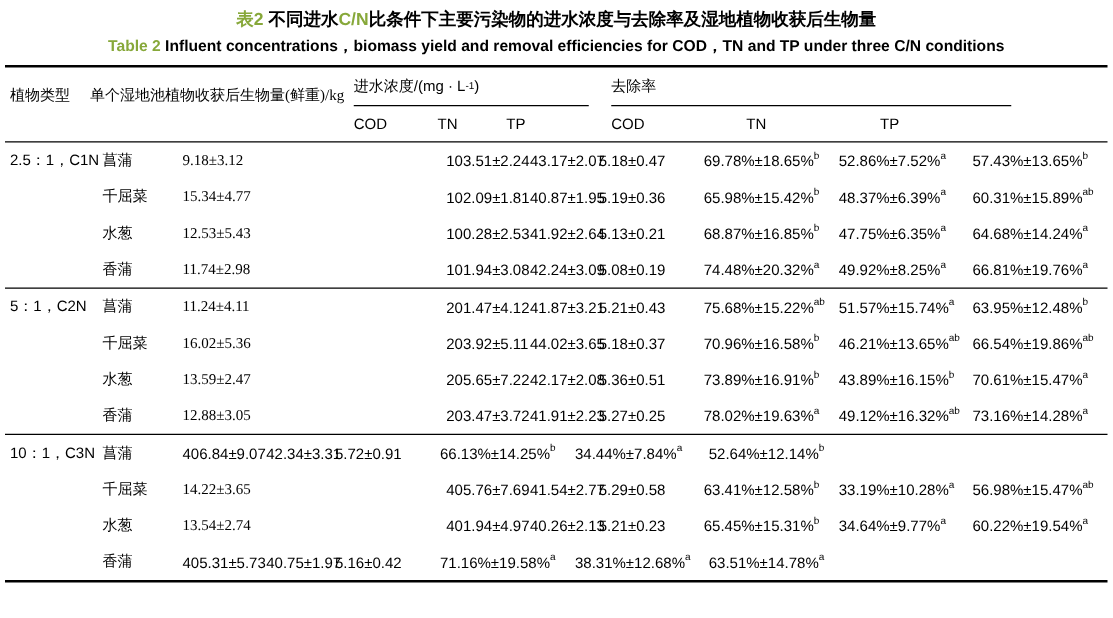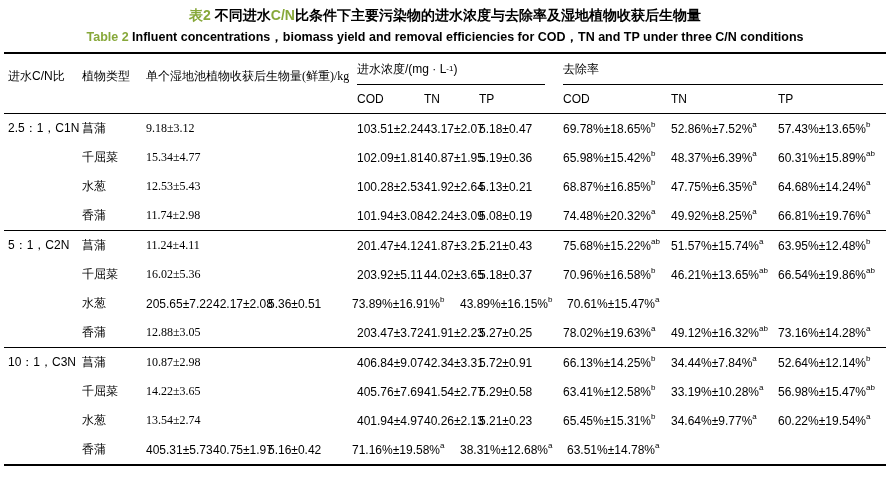--- a/index.html
+++ b/index.html
@@ -63,21 +63,20 @@
     <span class="accent">表2</span><span> 不同进水</span><span class="accent">C/N</span><span>比条件下主要污染物的进水浓度与去除率及湿地植物收获后生物量</span>
   </div>
 
   <div class="title-en">
     <span class="accent">Table 2</span><span> Influent concentrations，biomass yield and removal efficiencies for COD，TN and TP under three C/N conditions</span>
   </div>
 
   <div class="tbl">
 
     <div class="thead">
-      <div class="hstatic c1">进水C/N比</div>
       <div class="hstatic c2">植物类型</div>
       <div class="hstatic c3">单个湿地池植物收获后生物量(鲜重)/kg</div>
 
       <div class="hgroup influent">
         <div class="hgroup-title">
             <span>进水浓度/(mg · L</span>
             <sup>-1</sup>
             <span>)</span>
           </div>
         <div class="hsub">
@@ -163,20 +162,21 @@
             <div class="cell c4">203.92±5.11</div>
             <div class="cell c5">44.02±3.65</div>
             <div class="cell c6">5.18±0.37</div>
             <div class="cell c7">70.96%±16.58%<sup>b</sup></div>
             <div class="cell c8">46.21%±13.65%<sup>ab</sup></div>
             <div class="cell c9">66.54%±19.86%<sup>ab</sup></div>
           </div>
           <div class="row">
             <div class="cell c1"></div>
             <div class="cell c2">水葱</div>
+            <div class="cell c3">13.59±2.47</div>
             <div class="cell c4">205.65±7.22</div>
             <div class="cell c5">42.17±2.08</div>
             <div class="cell c6">5.36±0.51</div>
             <div class="cell c7">73.89%±16.91%<sup>b</sup></div>
             <div class="cell c8">43.89%±16.15%<sup>b</sup></div>
             <div class="cell c9">70.61%±15.47%<sup>a</sup></div>
           </div>
           <div class="row">
             <div class="cell c1"></div>
             <div class="cell c2">香蒲</div>
@@ -186,21 +186,20 @@
             <div class="cell c6">5.27±0.25</div>
             <div class="cell c7">78.02%±19.63%<sup>a</sup></div>
             <div class="cell c8">49.12%±16.32%<sup>ab</sup></div>
             <div class="cell c9">73.16%±14.28%<sup>a</sup></div>
           </div>
         </div>
         <div class="group sep">
           <div class="row">
             <div class="cell c1">10：1，C3N</div>
             <div class="cell c2">菖蒲</div>
-            <div class="cell c3">10.87±2.98</div>
             <div class="cell c4">406.84±9.07</div>
             <div class="cell c5">42.34±3.31</div>
             <div class="cell c6">5.72±0.91</div>
             <div class="cell c7">66.13%±14.25%<sup>b</sup></div>
             <div class="cell c8">34.44%±7.84%<sup>a</sup></div>
             <div class="cell c9">52.64%±12.14%<sup>b</sup></div>
           </div>
           <div class="row">
             <div class="cell c1"></div>
             <div class="cell c2">千屈菜</div>

